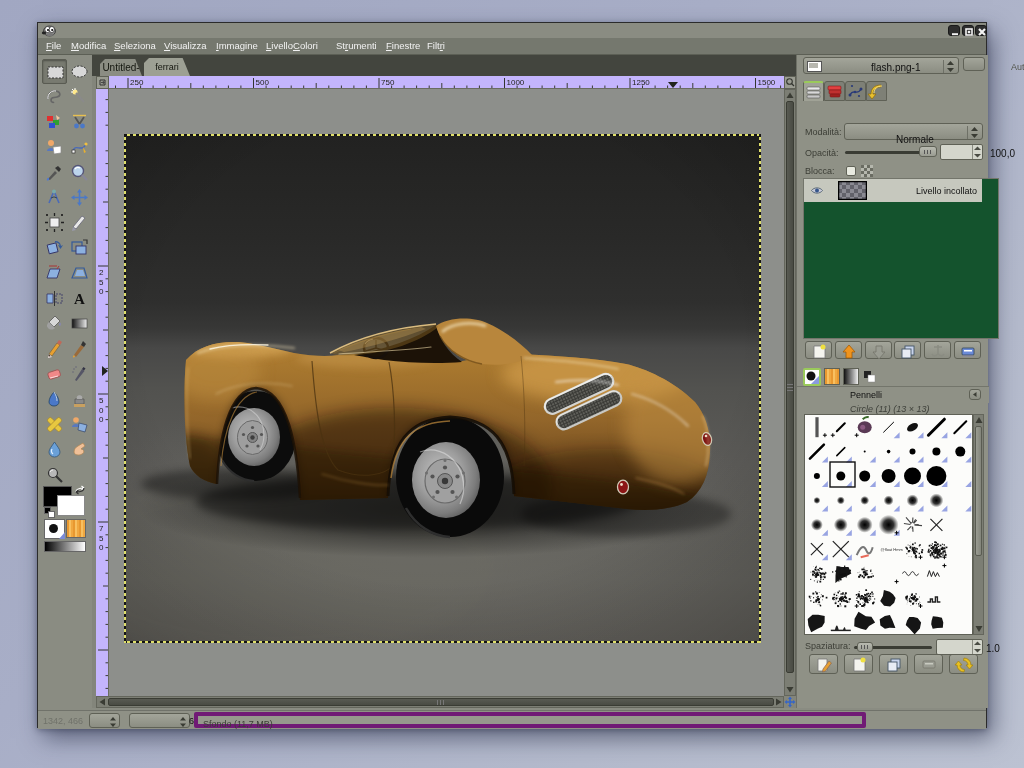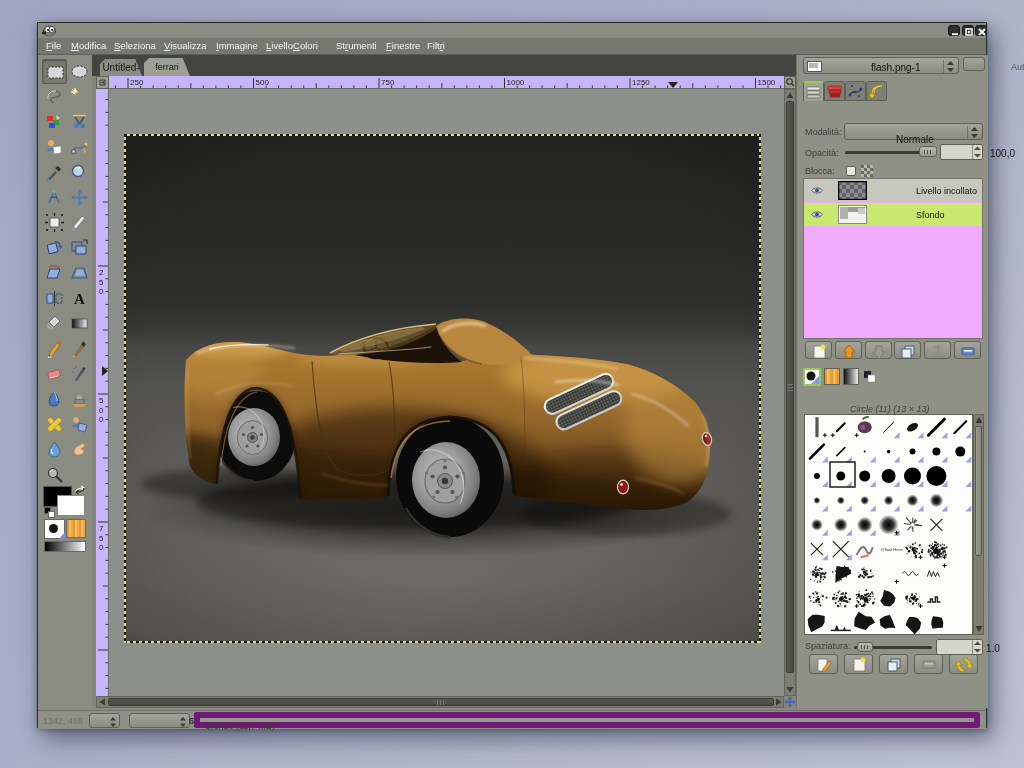--- a/index.html
+++ b/index.html
@@ -748,21 +748,21 @@
         <rect x="9" y="3" width="3" height="3" fill="#6a6c62"></rect>
         <rect x="0" y="6" width="3" height="3" fill="#6a6c62"></rect>
         <rect x="3" y="6" width="3" height="3" fill="#b5b7ad"></rect>
         <rect x="6" y="6" width="3" height="3" fill="#6a6c62"></rect>
         <rect x="9" y="6" width="3" height="3" fill="#b5b7ad"></rect>
         <rect x="0" y="9" width="3" height="3" fill="#b5b7ad"></rect>
         <rect x="3" y="9" width="3" height="3" fill="#6a6c62"></rect>
         <rect x="6" y="9" width="3" height="3" fill="#b5b7ad"></rect>
         <rect x="9" y="9" width="3" height="3" fill="#6a6c62"></rect>
       </svg>
-      <div class="abs" style="left:6px;top:123px;width:180px;height:161px;background:#f0abfc;border:1px solid #73756b;">
+      <div class="abs" style="left:6px;top:123px;width:196px;height:161px;background:#14532d;border:1px solid #73756b;">
         <div class="abs" style="left:0;top:0;width:178px;height:23px;background:#c6c8be;">
 <div class="abs" style="left:7px;top:7px;">
             <svg width="12" height="9" viewBox="0 0 12 9">
               <path d="M0.5 4.5 C3 1 9 1 11.5 4.5 C9 8 3 8 0.5 4.5z" fill="#c8cad8" stroke="#456" stroke-width=".8"></path>
               <circle cx="6" cy="4.5" r="2" fill="#35558a"></circle>
             </svg>
           </div>
 <svg class="abs" style="left:34px;top:2px" width="29" height="19">
             <rect width="29" height="19" fill="#777"></rect>
             <rect x="0" y="0" width="4" height="4" fill="#62626a"></rect>
@@ -797,36 +797,20 @@
             <rect x="4" y="16" width="4" height="4" fill="#8a8a92"></rect>
             <rect x="8" y="16" width="4" height="4" fill="#62626a"></rect>
             <rect x="12" y="16" width="4" height="4" fill="#8a8a92"></rect>
             <rect x="16" y="16" width="4" height="4" fill="#62626a"></rect>
             <rect x="20" y="16" width="4" height="4" fill="#8a8a92"></rect>
             <rect x="24" y="16" width="4" height="4" fill="#62626a"></rect>
             <rect x="0.5" y="0.5" width="28" height="18" fill="none" stroke="#000" stroke-width="1.5"></rect>
           </svg>
 <span class="dtext" style="left:67px;top:7px;">Livello incollato</span>
         </div>
-        <div class="abs" style="left:0;top:24px;width:178px;height:23px;background:#c9e96e;">
-<div class="abs" style="left:7px;top:7px;">
-            <svg width="12" height="9" viewBox="0 0 12 9">
-              <path d="M0.5 4.5 C3 1 9 1 11.5 4.5 C9 8 3 8 0.5 4.5z" fill="#c8cad8" stroke="#456" stroke-width=".8"></path>
-              <circle cx="6" cy="4.5" r="2" fill="#35558a"></circle>
-            </svg>
-          </div>
-<svg class="abs" style="left:34px;top:2px" width="29" height="19">
-            <rect width="29" height="19" fill="#f2f2ee"></rect>
-            <rect x="2" y="2" width="25" height="5" fill="#9a9a96"></rect>
-            <rect x="2" y="2" width="8" height="12" fill="#b0b0ac"></rect>
-            <rect x="20" y="3" width="7" height="6" fill="#c8c8c4"></rect>
-            <rect x="0.5" y="0.5" width="28" height="18" fill="none" stroke="#888" stroke-width="1"></rect>
-          </svg>
-<span class="dtext" style="left:67px;top:7px;">Sfondo</span>
-        </div>
       </div>
       <div class="gbtn" style="left:8px;top:286px;width:27px;height:18px;">
         <svg width="20" height="18" viewBox="0 0 20 18" style="margin-left:3px">
           <path d="M5 4 h8 l3 3 v9 H5z" fill="#f4f4ee" stroke="#777" stroke-width=".8"></path>
           <circle cx="14" cy="5" r="2.5" fill="#f0e040"></circle>
         </svg>
       </div>
       <div class="gbtn" style="left:37.8px;top:286px;width:27px;height:18px;">
         <svg width="20" height="18" viewBox="0 0 20 18" style="margin-left:3px">
           <path d="M10 3 L16 10 H13 V16 H7 V10 H4z" fill="#f0941e" stroke="#a05a08" stroke-width=".8"></path>
@@ -860,20 +844,28 @@
             <circle cx="6" cy="6" r="4.5" fill="#111"></circle>
             <path d="M14 14 L6 14 14 6z" fill="#8a9ae0"></path>
           </svg></circle></div>
       <div class="abs" style="left:27px;top:313px;width:16px;height:17px;border:1px solid #5f6156;background:repeating-linear-gradient(90deg,#e89830 0 2px,#f8c060 2px 4px,#f0a840 4px 6px)"></div>
       <div class="abs" style="left:46px;top:313px;width:16px;height:17px;border:1px solid #5f6156;background:linear-gradient(90deg,#111,#eee)"></div>
       <div class="abs" style="left:65px;top:314px;width:15px;height:16px;background:#8f9186;">
         <svg width="15" height="15">
           <rect x="2" y="2" width="7" height="7" fill="#222"></rect>
           <rect x="6" y="6" width="7" height="7" fill="#fff" stroke="#888" stroke-width=".5"></rect>
         </svg>
+      </div>
+      <div class="abs" style="left:0px;top:331px;width:192px;height:17px;background:#8f9186;border-top:1px solid #73756b;">
+<span class="dtext" style="left:8px;top:3px;">Pennelli</span>
+<div class="gbtn" style="left:172px;top:2px;width:12px;height:11px;">
+          <svg width="10" height="9">
+            <path d="M6.5 2 v5 L3 4.5z" fill="#3a3c34"></path>
+          </svg>
+        </div>
       </div>
       <span class="dtext" style="left:8px;top:349px;font-style:italic;color:#3e403a;">Circle (11) (13 × 13)</span>
       <div class="abs" style="left:7px;top:359px;width:169px;height:221px;background:#fcfcfa;border:1px solid #5f6156;">
         <svg width="167" height="219" viewBox="0 0 167 219">
           <defs>
             <radialGradient id="fz">
               <stop offset="0" stop-color="#000"></stop>
               <stop offset=".5" stop-color="#000" stop-opacity=".8"></stop>
               <stop offset="1" stop-color="#000" stop-opacity="0"></stop>
             </radialGradient>
@@ -1669,16 +1661,16 @@
           <path d="M3 10 L0 6.5 h6z" fill="#3a3c34"></path>
         </svg>
       </div>
       <div class="gbtn" style="left:91px;top:2px;width:61px;height:15px;">
         <span class="dtext" style="left:14px;top:2px;">67%</span>
 <svg class="abs" style="right:3px;top:2.5px" width="6" height="10">
           <path d="M3 0 L6 3.5 H0z" fill="#3a3c34"></path>
           <path d="M3 10 L0 6.5 h6z" fill="#3a3c34"></path>
         </svg>
       </div>
-      <div class="abs" style="left:156px;top:1px;width:786px;height:16px;background:#96988d;border:6px solid #701a75;border-radius:2px;">
+      <div class="abs" style="left:156px;top:1px;width:672px;height:16px;background:#96988d;border:4px solid #701a75;border-radius:2px;">
         <span class="abs" style="left:5px;top:3px;color:#3a3c34;">Sfondo (11,7 MB)</span>
       </div>
     </div>
 </div>
 </body></html>

